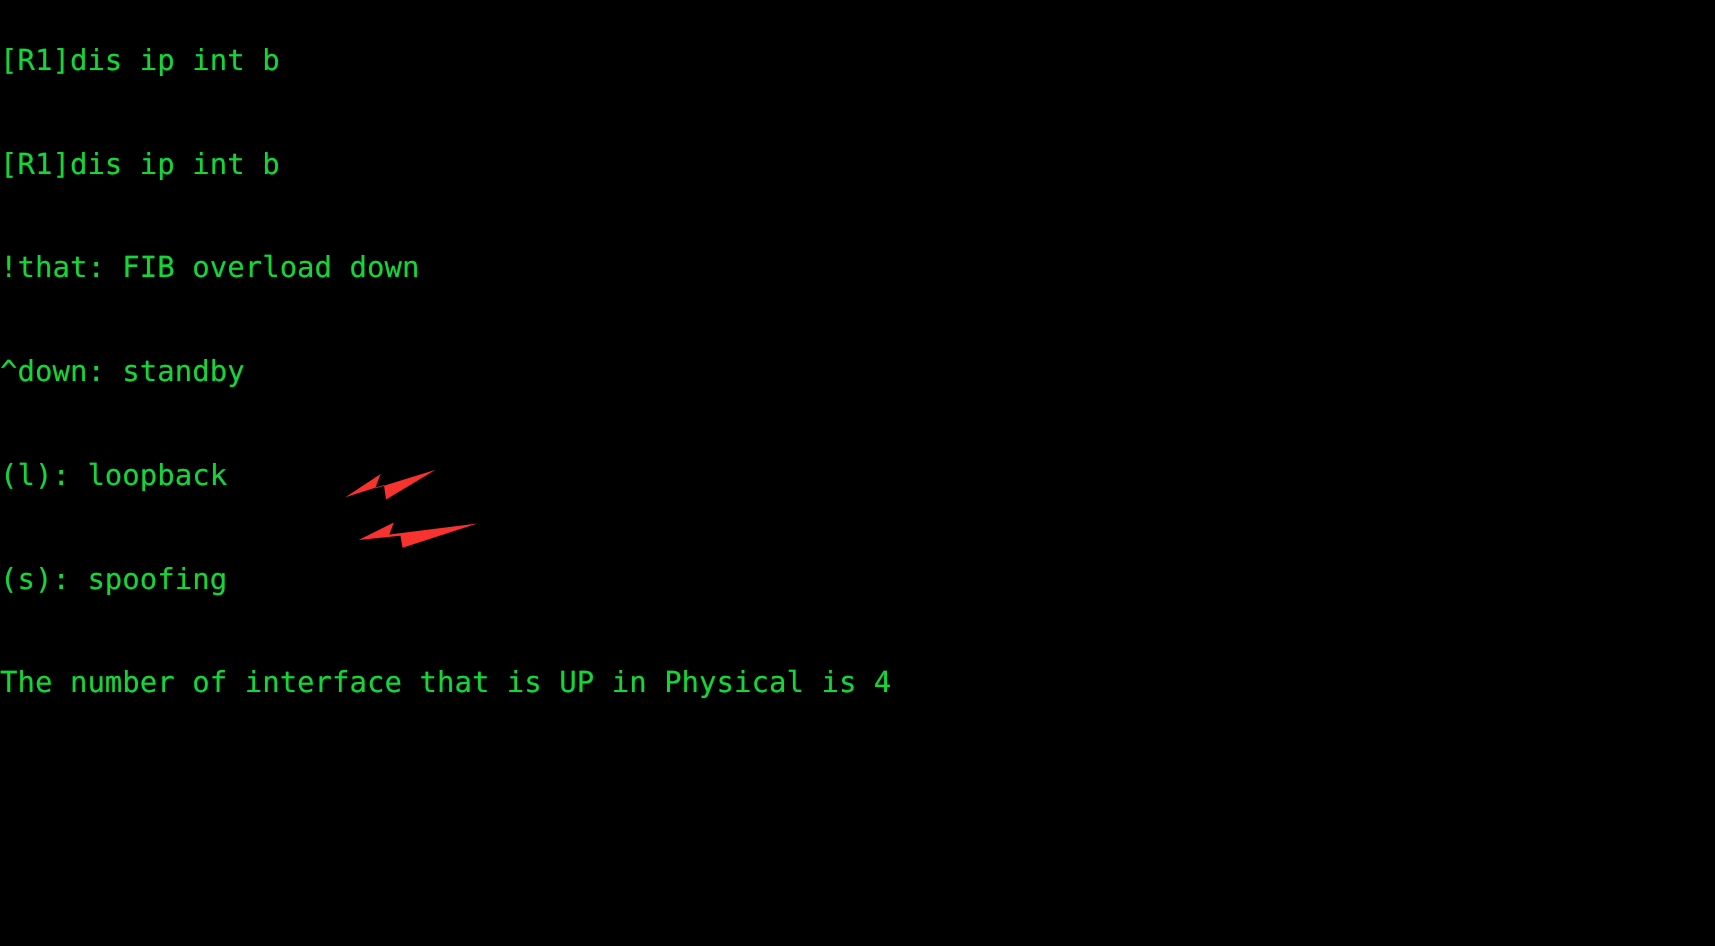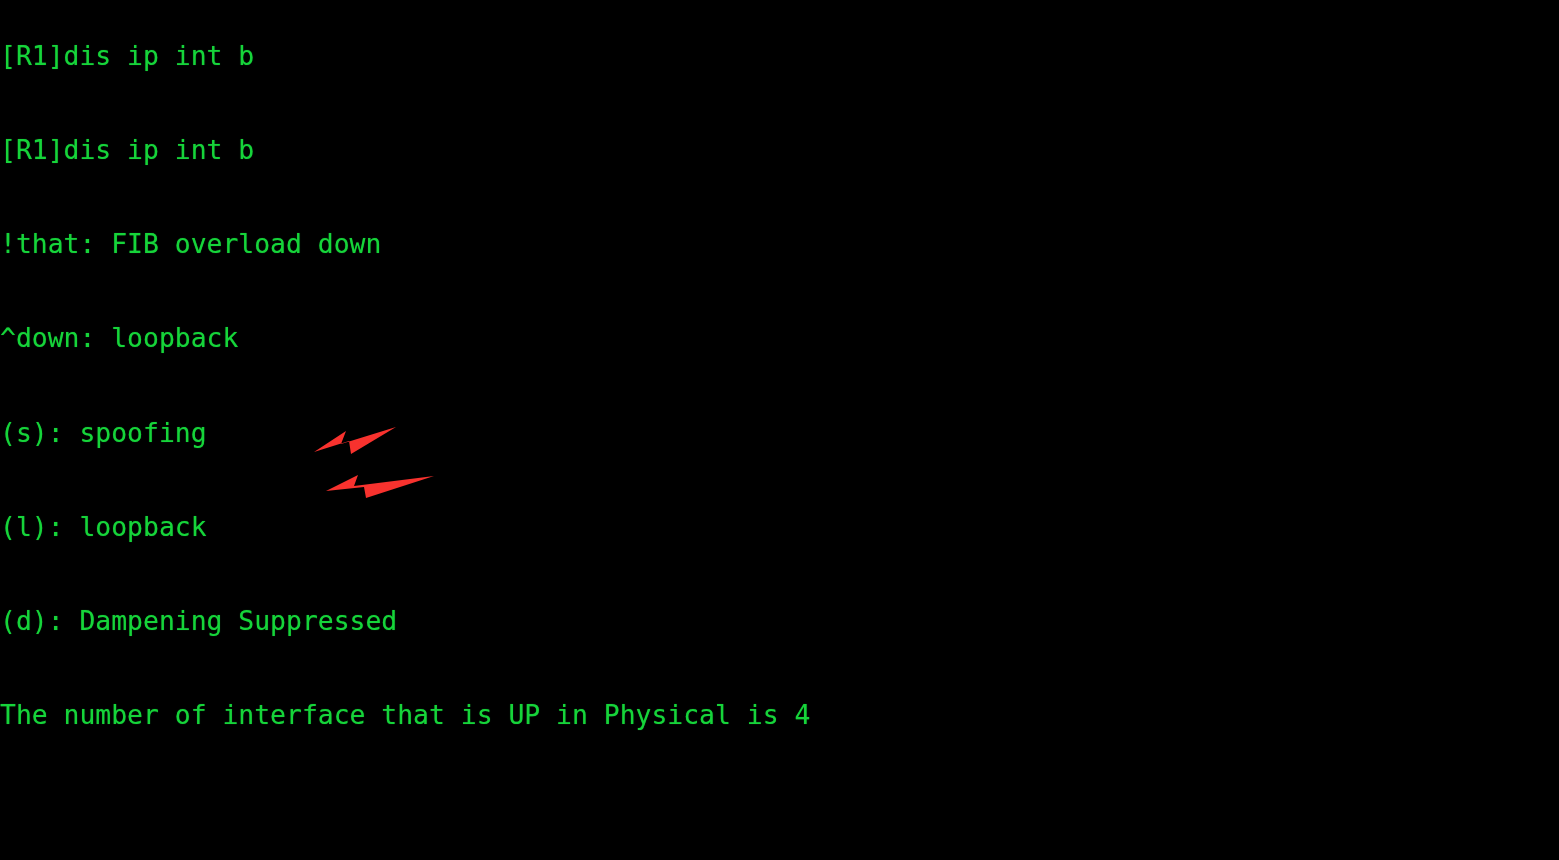--- a/index.html
+++ b/index.html
@@ -55,24 +55,23 @@
 </style>
 </head>
 <body>
 
 <div id="terminal" style="background: rgb(0, 0, 0);">
 
   <div class="screen" style="color: rgb(22, 212, 58);">
     <span class="line">[R1]dis ip int b</span>
     <span class="line">[R1]dis ip int b</span>
     <span class="line">!that: FIB overload down</span>
-    <span class="line">^down: loopback</span>
+    <span class="line">^down: standby</span>
+    <span class="line">(l): loopback</span>
     <span class="line">(s): spoofing</span>
-    <span class="line">(l): loopback</span>
-    <span class="line">(d): Dampening Suppressed</span>
     <span class="line">The number of interface that is UP in Physical is 4</span>
     
     
     
     
     
     
     
   </div>
 

